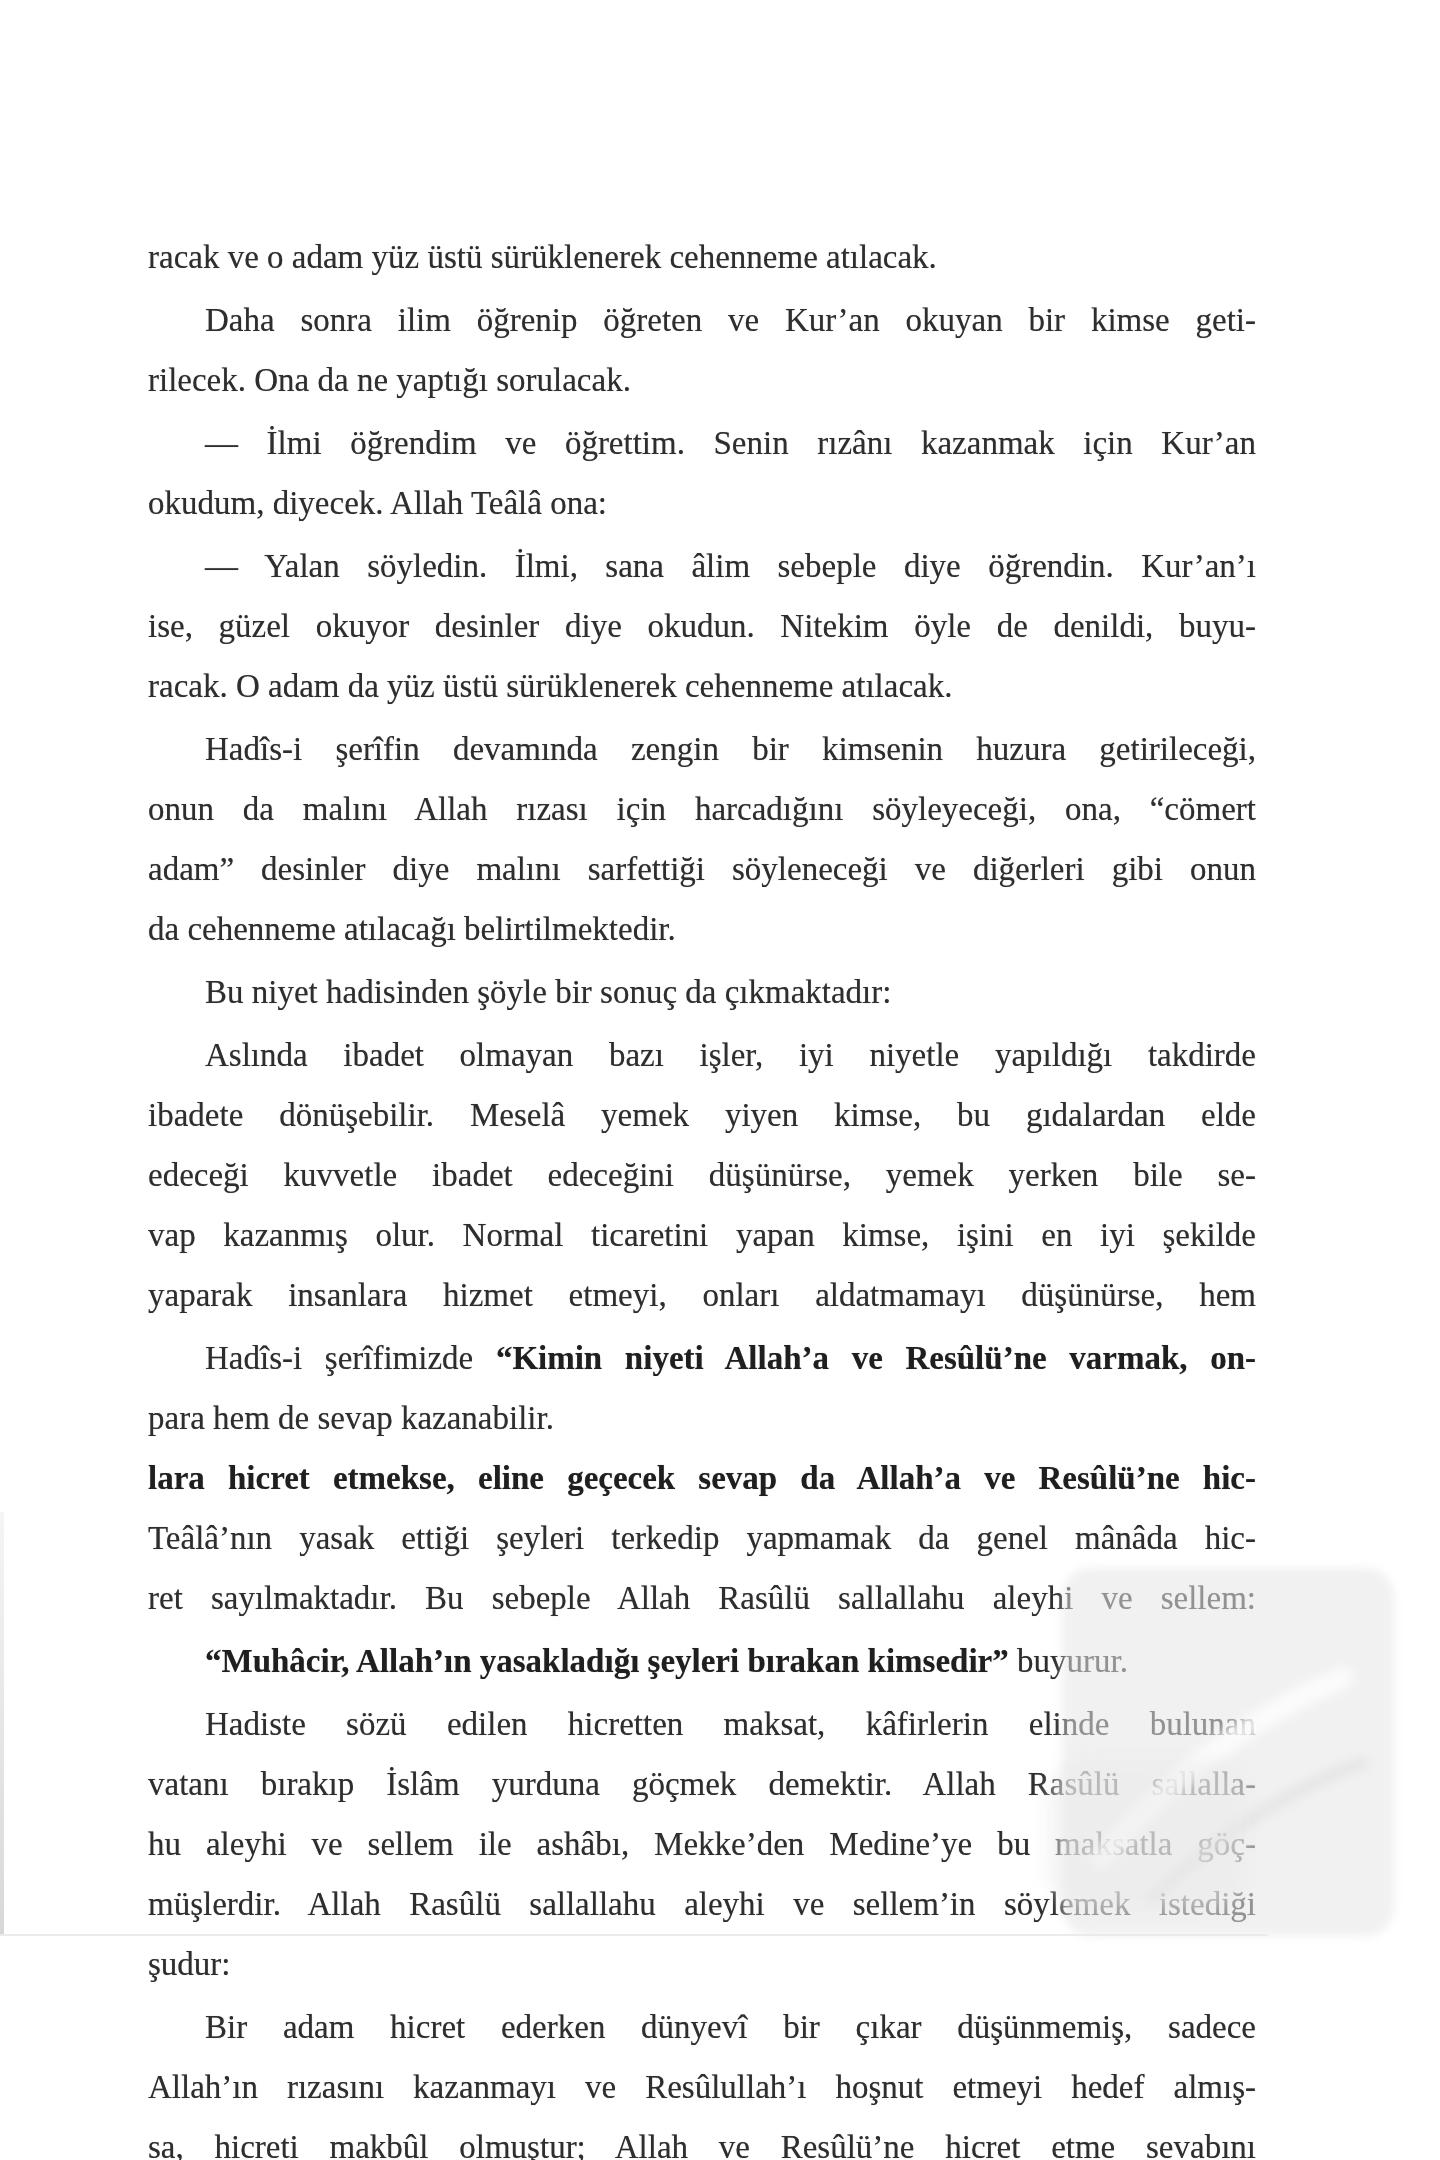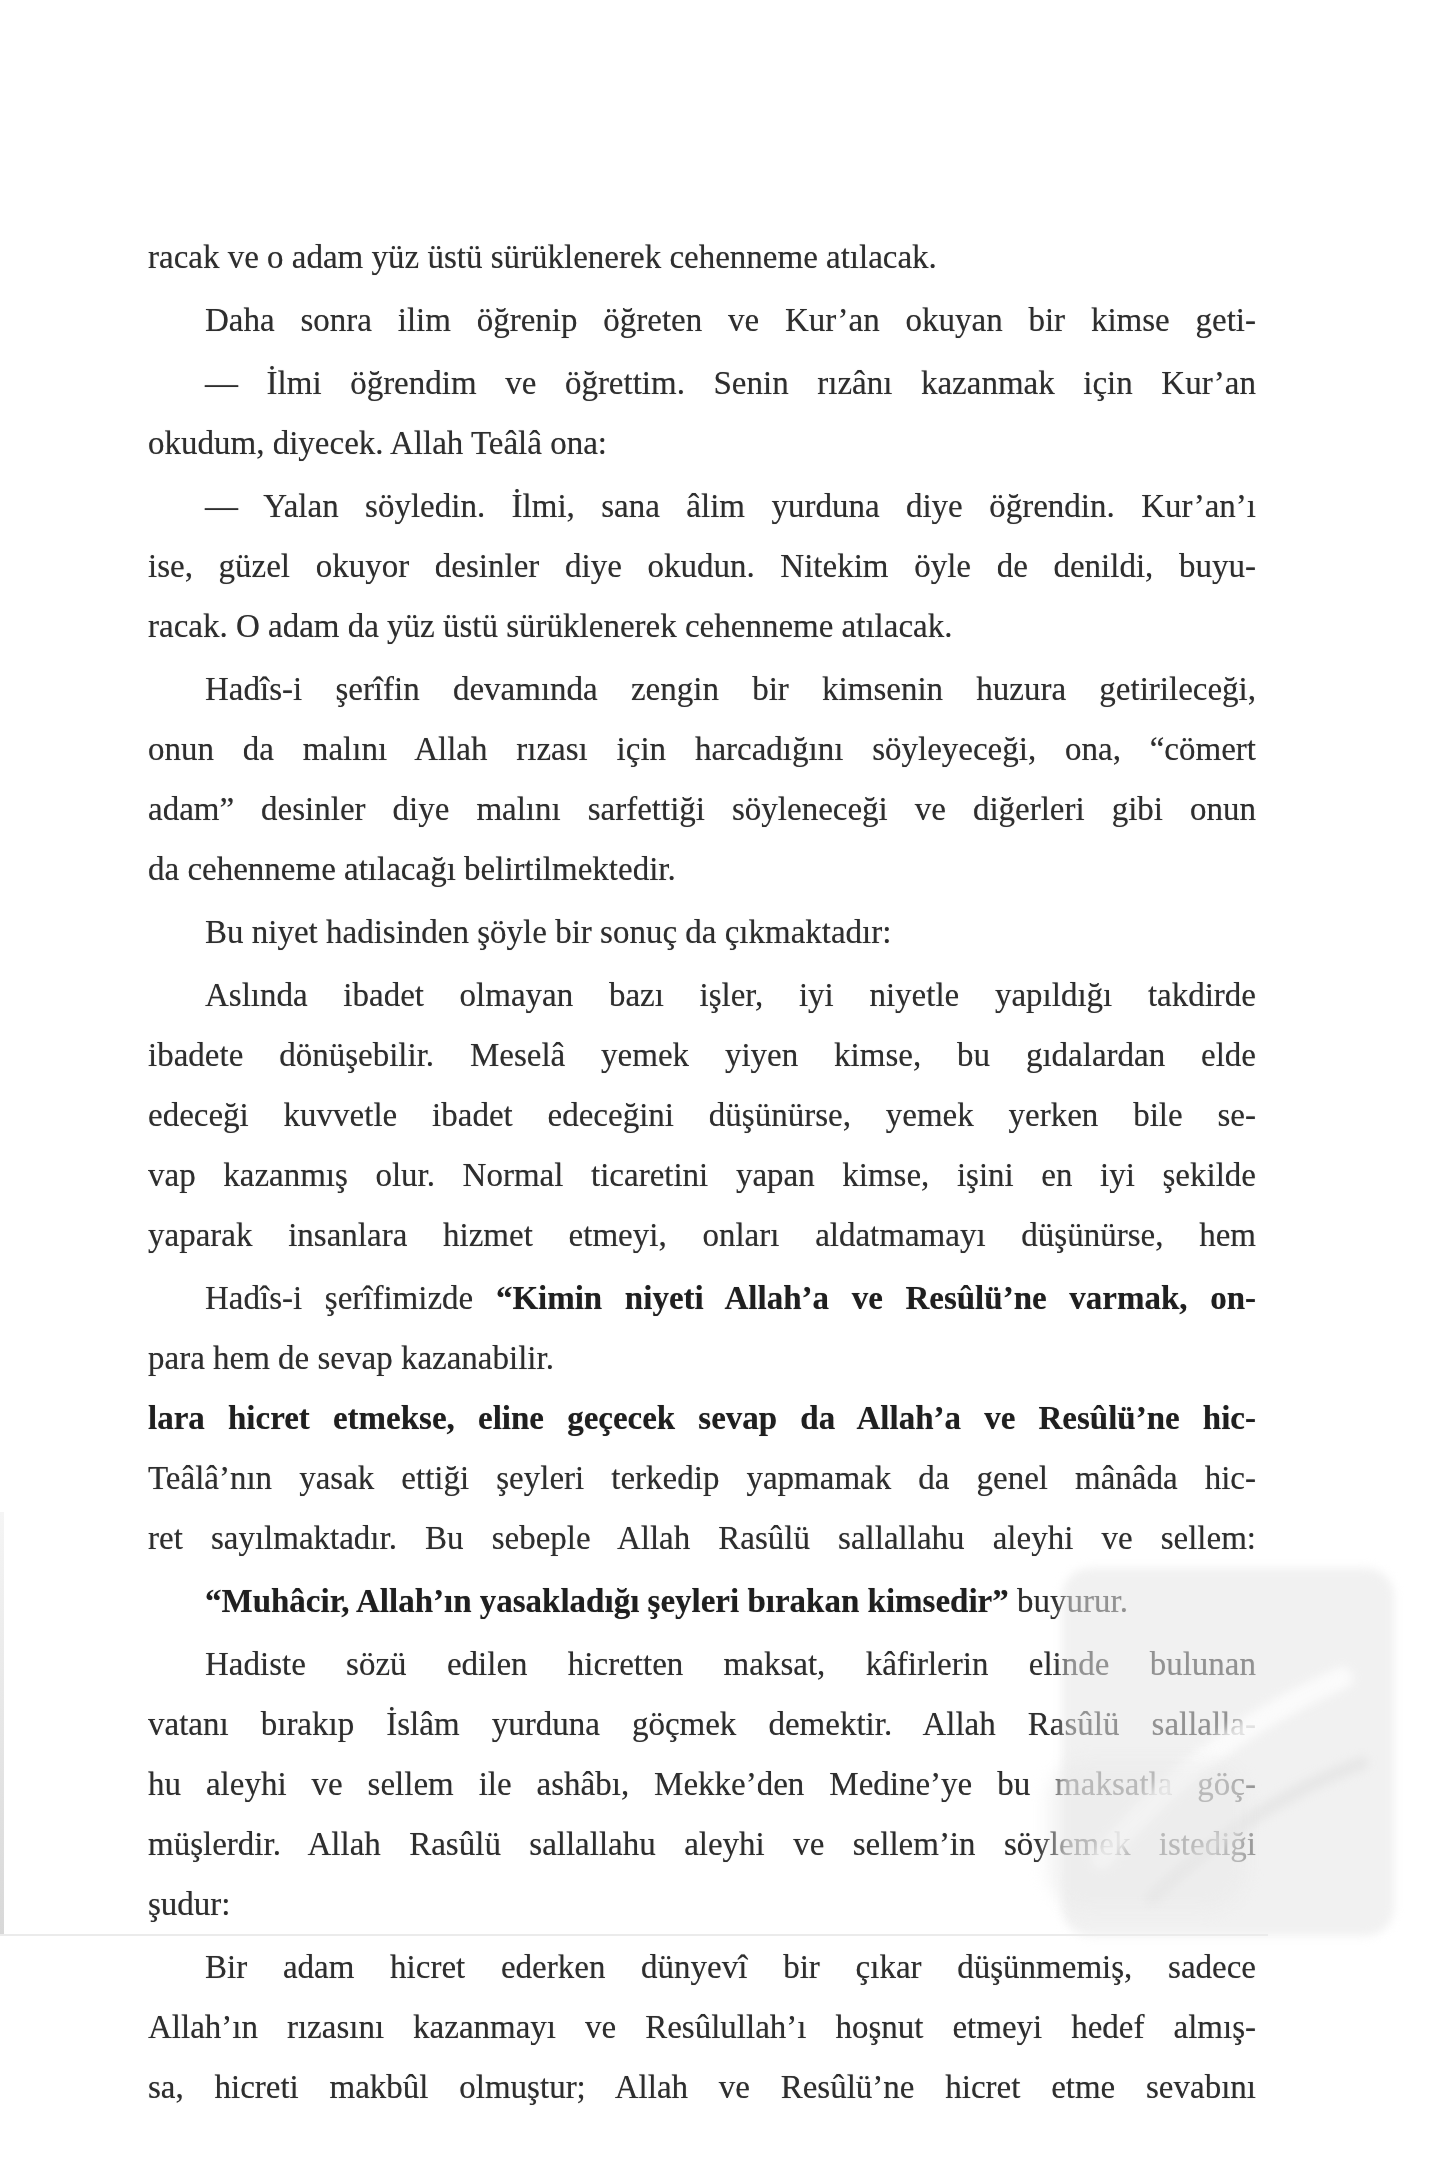--- a/index.html
+++ b/index.html
@@ -55,23 +55,24 @@
   }
   .watermark svg { width: 100%; height: 100%; }
 </style>
 </head>
 <body>
 
 <div class="page">
   <div class="text-block" id="text-block">
       <div class="line"><span class="run">racak ve o adam yüz üstü sürüklenerek cehenneme atılacak.</span></div>
       <div class="line para-start fill"><span class="run">Daha sonra ilim öğrenip öğreten ve Kur’an okuyan bir kimse geti-</span></div>
+      <div class="line"><span class="run">rilecek. Ona da ne yaptığı sorulacak.</span></div>
       <div class="line para-start fill"><span class="run">— İlmi öğrendim ve öğrettim. Senin rızânı kazanmak için Kur’an</span></div>
       <div class="line"><span class="run">okudum, diyecek. Allah Teâlâ ona:</span></div>
-      <div class="line para-start fill"><span class="run">— Yalan söyledin. İlmi, sana âlim yurduna diye öğrendin. Kur’an’ı</span></div>
+      <div class="line para-start fill"><span class="run">— Yalan söyledin. İlmi, sana âlim sebeple diye öğrendin. Kur’an’ı</span></div>
       <div class="line fill"><span class="run">ise, güzel okuyor desinler diye okudun. Nitekim öyle de denildi, buyu-</span></div>
       <div class="line"><span class="run">racak. O adam da yüz üstü sürüklenerek cehenneme atılacak.</span></div>
       <div class="line para-start fill"><span class="run">Hadîs-i şerîfin devamında zengin bir kimsenin huzura getirileceği,</span></div>
       <div class="line fill"><span class="run">onun da malını Allah rızası için harcadığını söyleyeceği, ona, “cömert</span></div>
       <div class="line fill"><span class="run">adam” desinler diye malını sarfettiği söyleneceği ve diğerleri gibi onun</span></div>
       <div class="line"><span class="run">da cehenneme atılacağı belirtilmektedir.</span></div>
       <div class="line para-start"><span class="run">Bu niyet hadisinden şöyle bir sonuç da çıkmaktadır:</span></div>
       <div class="line para-start fill"><span class="run">Aslında ibadet olmayan bazı işler, iyi niyetle yapıldığı takdirde</span></div>
       <div class="line fill"><span class="run">ibadete dönüşebilir. Meselâ yemek yiyen kimse, bu gıdalardan elde</span></div>
       <div class="line fill"><span class="run">edeceği kuvvetle ibadet edeceğini düşünürse, yemek yerken bile se-</span></div>

